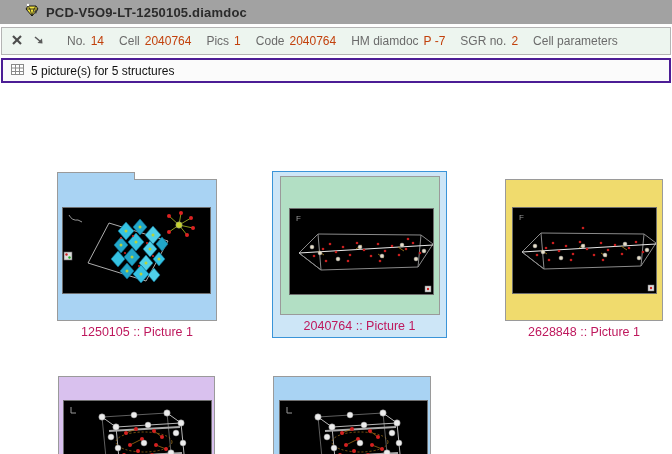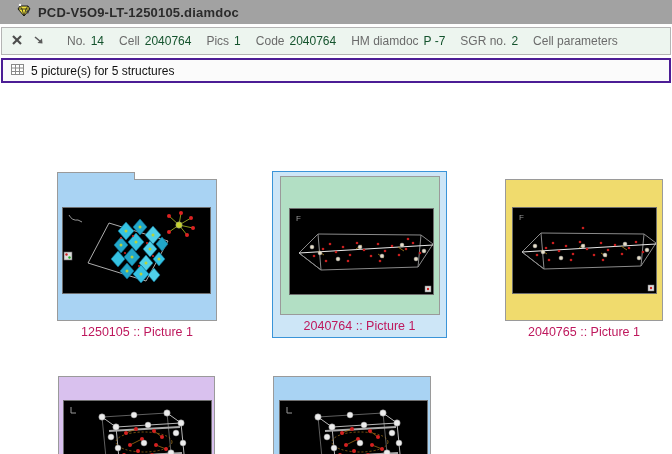--- a/index.html
+++ b/index.html
@@ -2,32 +2,32 @@
 <html style="--titlebar-bg: #a2a2a2; --toolbar-bg: #edf5ef; --sel-border: #3a94d8; --sel-fill: #cde6f7;"><head>
 <meta charset="utf-8">
 <style>
   * { margin:0; padding:0; box-sizing:border-box; }
   html,body { width:672px; height:454px; overflow:hidden; background:#ffffff;
               font-family:"Liberation Sans", sans-serif; position:relative; }
 
   
   .titlebar { position:absolute; left:0; top:0; width:672px; height:24px;
               background:var(--titlebar-bg,#a2a2a2); display:flex; align-items:center; gap:6px;
-              padding-left:16px; }
+              padding-left:24px; }
   .titlebar .title { font-size:13px; font-weight:bold; color:#2b2b2b; letter-spacing:0.2px; }
 
   
   .toolbar { position:absolute; left:1px; top:27px; width:670px; height:28px;
              background:var(--toolbar-bg,#edf5ef); border:1px solid #b4b4b4;
              display:flex; align-items:center; white-space:nowrap; overflow:hidden; }
   .tb-icons { display:flex; align-items:center; gap:10px; padding:0 10px 0 9px; }
   .tb-fields { display:flex; align-items:center; gap:15px; padding-left:12px; font-size:12px; }
   .fld { display:flex; gap:5px; align-items:baseline; }
   .fld .lab { color:#6b6b6b; }
-  .fld .val { color:#14532d; }
+  .fld .val { color:#c2410c; }
 
   
   .statusbar { position:absolute; left:1px; top:58px; width:670px; height:25px;
                background:#fbfbfb; border:2px solid #4c1d95;
                display:flex; align-items:center; gap:7px; padding-left:8px;
                font-size:12px; color:#111; }
 
   
   .content { position:absolute; left:0; top:84px; width:672px; height:370px; background:#fff; }
 
@@ -311,21 +311,21 @@
             <circle cx="22" cy="38" r="2"></circle>
               <circle cx="126" cy="50" r="2"></circle>
           </g>
           <g>
             <rect x="135" y="77" width="6" height="6" fill="#dddddd" stroke="#777" stroke-width="0.5"></rect>
             <circle cx="138" cy="80" r="1.2" fill="#cc2222"></circle>
           </g>
         </svg>
       </div>
     </div>
-    <div class="thumb-label" style="left:505px; top:241px; width:158px;">2040765 :: Picture 1</div>
+    <div class="thumb-label" style="left:505px; top:241px; width:158px;">2628848 :: Picture 1</div>
   </div>
 
   <div>
     <div class="card" style="left: 58px; top: 292px; width: 157px; height: 131px; background: rgb(217, 193, 238);">
       <div class="pic" style="left:4px; top:23px; width:149px; height:84px;">
         <svg width="147" height="82" viewBox="0 0 147 82">
           <rect width="147" height="82" fill="#000"></rect>
           <path d="M7,6 v6 h5" stroke="#999" stroke-width="1" fill="none"></path>
           <g stroke="#777" stroke-width="0.8" fill="none">
             <polygon points="38,16 103,12 107,52 42,57"></polygon>

